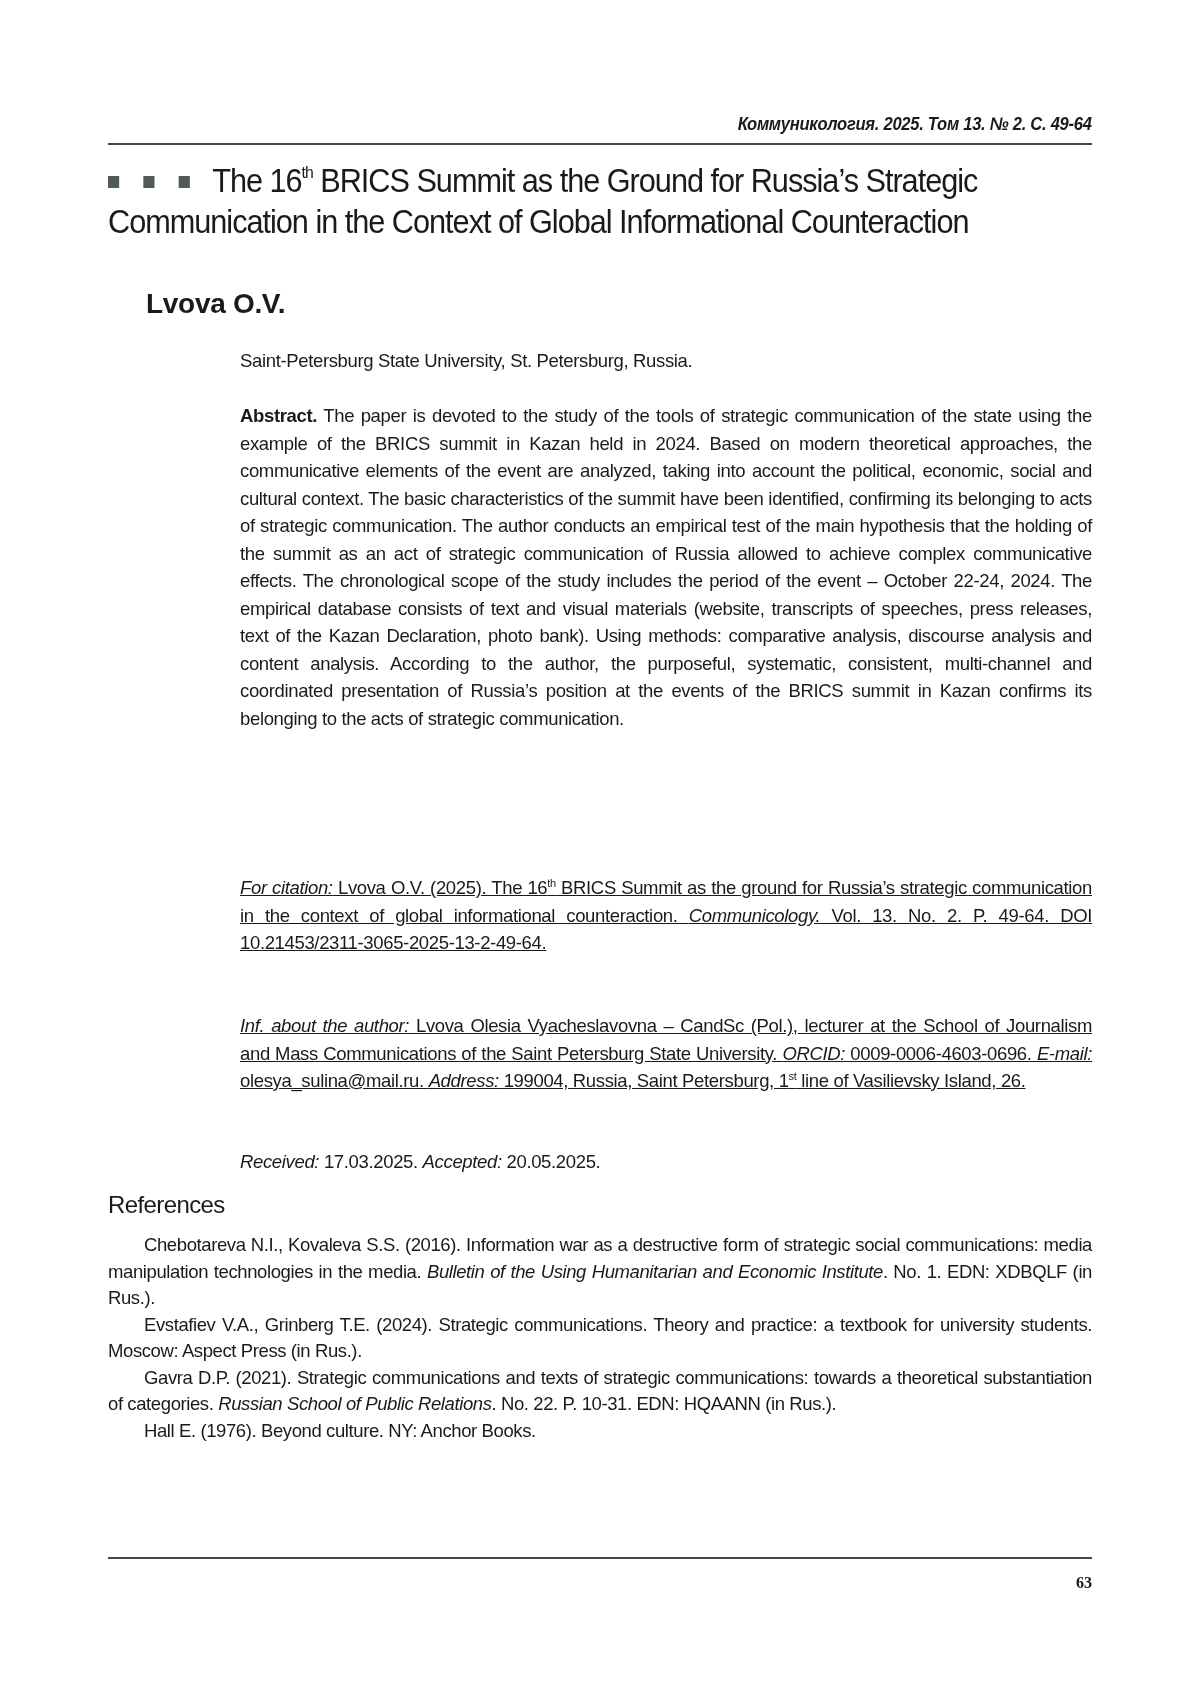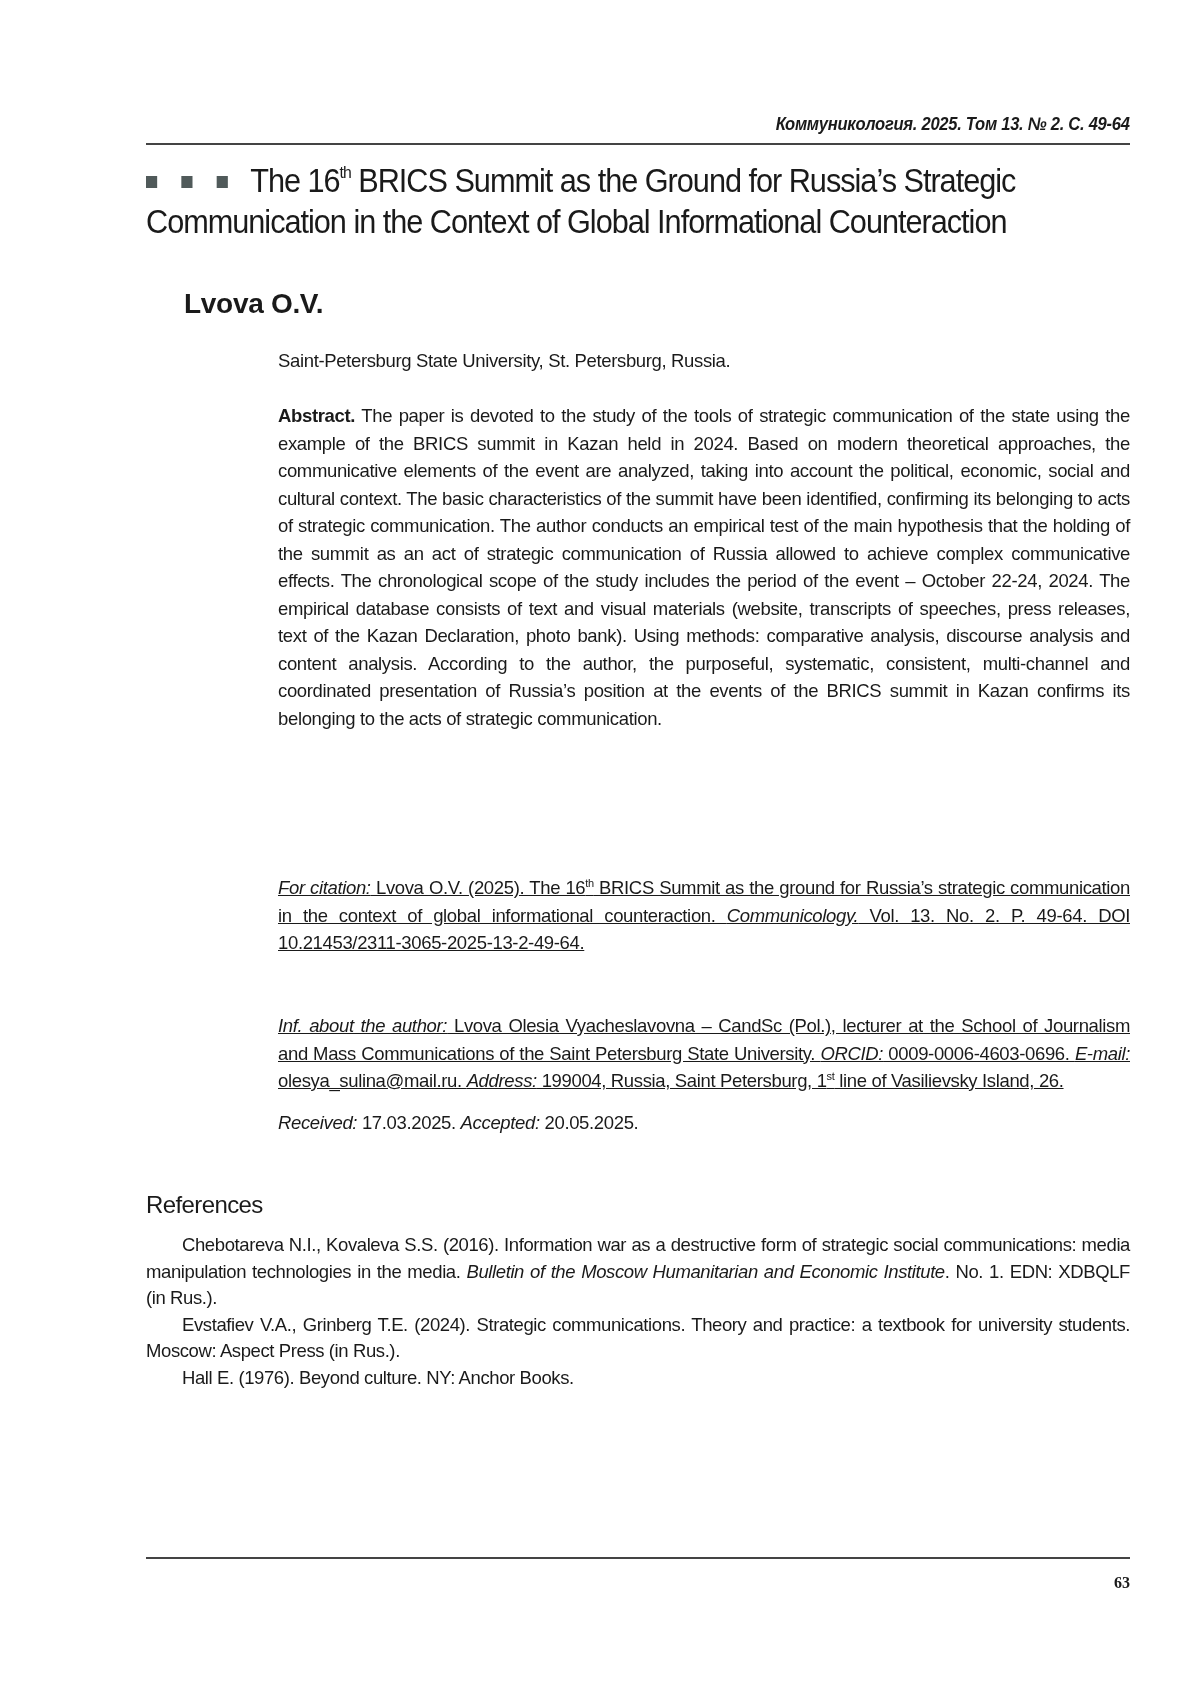--- a/index.html
+++ b/index.html
@@ -1,18 +1,18 @@
 <!DOCTYPE html>
 <html><head>
   <meta charset="utf-8">
   <style>
     html, body { margin: 0; padding: 0; background: #ffffff; }
     body { width: 1200px; height: 1708px; position: relative; overflow: hidden;
            font-family: "Liberation Sans", sans-serif; color: #1a1a1a; }
-    .page { position: absolute; left: 108px; width: 984px; top: 0; height: 1372px; margin-left: 38px; }
+    .page { position: absolute; left: 108px; width: 984px; top: 0; height: 1372px; }
 
     .running-header { position: absolute; top: 114px; right: 0; font-size: 18px; font-weight: bold;
                       font-style: italic; letter-spacing: -0.3px; transform: scaleX(0.92); transform-origin: right center; }
     .header-rule { position: absolute; top: 143px; left: 0; width: 984px; height: 2px; background: #444; }
 
     .title { position: absolute; top: 160px; left: 0; width: 984px; font-size: 33px; line-height: 41px;
              letter-spacing: -1.1px; transform: scaleX(0.93); transform-origin: left top; width: 1060px; }
     .title .bullets { display: inline-block; margin-right: 14px; }
     .title .sq { display: inline-block; width: 12px; height: 12px; background: #505a5a; margin-right: 26px; vertical-align: 4px; }
     .title .sq:last-child { margin-right: 10px; }
@@ -21,21 +21,21 @@
     .author { position: absolute; top: 288px; left: 38px; font-size: 28px; font-weight: bold; letter-spacing: -0.3px; }
 
     .block { position: absolute; left: 132px; width: 852px; font-size: 18.5px; line-height: 27.5px;
              text-align: justify; letter-spacing: -0.35px; }
     .block p { margin: 0; }
     .affil { top: 347px; }
     .abstract { top: 402px; }
     .keywords { top: 816px; }
     .citation { top: 874px; text-decoration: underline; }
     .authorinfo { top: 1012px; text-decoration: underline; }
-    .dates { top: 1109px; }
+    .dates { top: 1148px; }
     b.lbl { font-weight: bold; }
     i { font-style: italic; }
     sup { font-size: 11px; line-height: 0; vertical-align: 7px; }
     .kw-text { letter-spacing: 0.6px; }
 
     .refs-heading { position: absolute; top: 1191px; left: 0; font-size: 24px; font-weight: normal; letter-spacing: -0.6px; }
     .refs { position: absolute; top: 1232px; left: 0; width: 984px; font-size: 18.5px; line-height: 26.5px;
             text-align: justify; letter-spacing: -0.4px; }
     .refs p { margin: 0; text-indent: 36px; }
 
@@ -71,20 +71,21 @@
     <p><i>Inf. about the author:</i><span> Lvova Olesia Vyacheslavovna – CandSc (Pol.), lecturer at the School of Journalism and Mass Communications of the Saint Petersburg State University. </span><i>ORCID:</i><span> 0009-0006-4603-0696. </span><i>E-mail:</i><span> olesya_sulina@mail.ru. </span><i>Address:</i><span> 199004, Russia, Saint Petersburg, 1</span><sup>st</sup><span> line of Vasilievsky Island, 26.</span></p>
   </div>
 
   <div class="block dates">
     <p><i>Received:</i><span> 17.03.2025. </span><i>Accepted:</i><span> 20.05.2025.</span></p>
   </div>
 
   <h2 class="refs-heading" style="margin:0;">References</h2>
 
   <div class="refs">
-    <p><span>Chebotareva N.I., Kovaleva S.S. (2016). Information war as a destructive form of strategic social communications: media manipulation technologies in the media. </span><i>Bulletin of the Moscow Humanitarian and Economic Institute</i><span>. No. 1. EDN: XDBQLF (in Rus.).</span></p>
+    <p><span>Chebotareva N.I., Kovaleva S.S. (2016). Information war as a destructive form of strategic social communications: media manipulation technologies in the media. </span><i>Bulletin of the Using Humanitarian and Economic Institute</i><span>. No. 1. EDN: XDBQLF (in Rus.).</span></p>
     <p><span>Evstafiev V.A., Grinberg T.E. (2024). Strategic communications. Theory and practice: a textbook for university students. Moscow: Aspect Press (in Rus.).</span><i></i><span></span></p>
+    <p><span>Gavra D.P. (2021). Strategic communications and texts of strategic communications: towards a theoretical substantiation of categories. </span><i>Russian School of Public Relations</i><span>. No. 22. P. 10-31. EDN: HQAANN (in Rus.).</span></p>
     <p><span>Hall E. (1976). Beyond culture. NY: Anchor Books.</span><i></i><span></span></p>
   </div>
 
   <div class="footer-rule"></div>
   <div class="page-number">63</div>
 </div>
 
 </body></html>

